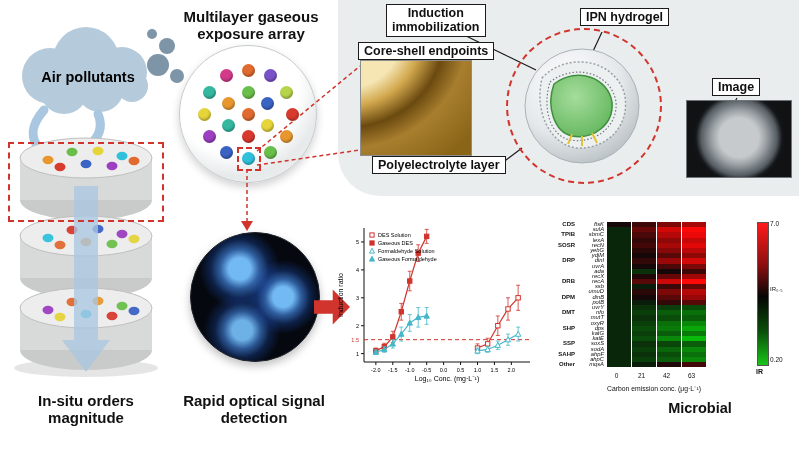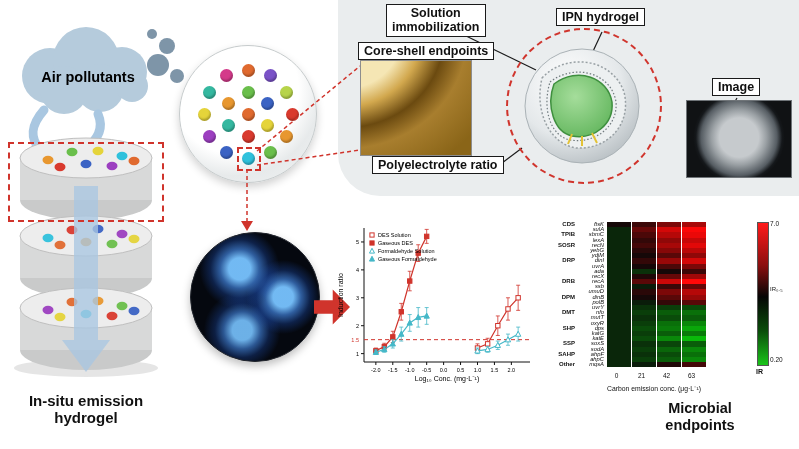--- a/index.html
+++ b/index.html
@@ -124,24 +124,28 @@
         <ellipse cx="84" cy="186" rx="5.5" ry="4.2" fill="#2fc1dc" opacity="0.95"></ellipse>
         <ellipse cx="110" cy="188" rx="5.5" ry="4.2" fill="#d93a2e" opacity="0.95"></ellipse>
         <ellipse cx="132" cy="183" rx="5.5" ry="4.2" fill="#3b63c4" opacity="0.95"></ellipse>
       </g>
     <polygon fill="#a9c7e1" opacity="0.78" points="72,58 96,58 96,212 108,212 84,244 60,212 72,212"></polygon>
   </svg>
 
   <div class="red-dashed-box"></div>
 
   <div class="big-label" style="left:0;top:392px;width:172px">
-    <div>In-situ emission</div>
-    <div>hydrogel</div>
+    <div>In-situ orders</div>
+    <div>magnitude</div>
   </div>
 
+  <div class="big-label" style="left:158px;top:8px;width:186px">
+    <div>Multilayer gaseous</div>
+    <div>exposure array</div>
+  </div>
 
   <div class="dish">
     <div id="dish-dots" style="position:absolute;inset:0">
         <div class="dish-dot" style="left: 105.5px; top: 61.5px; background: rgb(217, 58, 46);"></div>
         <div class="dish-dot" style="left: 99.6051px; top: 83.5px; background: rgb(232, 151, 47);"></div>
         <div class="dish-dot" style="left: 83.5px; top: 99.6051px; background: rgb(106, 191, 75);"></div>
         <div class="dish-dot" style="left: 61.5px; top: 105.5px; background: rgb(47, 193, 220);"></div>
         <div class="dish-dot" style="left: 39.5px; top: 99.6051px; background: rgb(59, 99, 196);"></div>
         <div class="dish-dot" style="left: 23.3949px; top: 83.5px; background: rgb(156, 63, 192);"></div>
         <div class="dish-dot" style="left: 17.5px; top: 61.5px; background: rgb(229, 212, 58);"></div>
@@ -156,43 +160,47 @@
         <div class="dish-dot" style="left: 42.4474px; top: 50.5px; background: rgb(232, 151, 47);"></div>
         <div class="dish-dot" style="left: 61.5px; top: 39.5px; background: rgb(106, 191, 75);"></div>
         <div class="dish-dot" style="left: 80.5526px; top: 50.5px; background: rgb(59, 99, 196);"></div>
         <div class="dish-dot" style="left: 61.5px; top: 61.5px; background: rgb(224, 106, 47);"></div>
       </div>
   </div>
   <div class="dish-zoom-box"></div>
 
   <div class="detect"></div>
 
+  <div class="big-label" style="left:166px;top:392px;width:176px">
+    <div>Rapid optical signal</div>
+    <div>detection</div>
+  </div>
 
   <svg class="abs" style="left:0;top:0;pointer-events:none" width="799" height="449">
     <g stroke="#d0342c" stroke-width="1.5" stroke-dasharray="4,3" fill="none">
       <line x1="257" y1="151" x2="360" y2="66"></line>
       <line x1="257" y1="165" x2="360" y2="150"></line>
       <line x1="247" y1="169" x2="247" y2="222"></line>
     </g>
     <polygon points="241,221 253,221 247,231" fill="#d0342c"></polygon>
     <g stroke="#1a1a1a" stroke-width="1.2">
       <line x1="462" y1="34" x2="536" y2="70"></line>
       <line x1="602" y1="32" x2="588" y2="62"></line>
       <line x1="498" y1="166" x2="522" y2="148"></line>
       <line x1="737" y1="98" x2="730" y2="110"></line>
     </g>
   </svg>
 
   <div class="tag" style="left:386px;top:4px">
-    <div>Solution</div>
+    <div>Induction</div>
     <div>immobilization</div>
   </div>
-  <div class="tag" style="left:556px;top:8px">IPN hydrogel</div>
+  <div class="tag" style="left:580px;top:8px">IPN hydrogel</div>
   <div class="tag" style="left:358px;top:42px">Core-shell endpoints</div>
-  <div class="tag" style="left:372px;top:156px">Polyelectrolyte ratio</div>
+  <div class="tag" style="left:372px;top:156px">Polyelectrolyte layer</div>
   <div class="tag" style="left:712px;top:78px">Image</div>
 
   <div class="micro-img"></div>
 
   <div class="bead-circle"></div>
   <svg class="abs" style="left:508px;top:30px" width="148" height="148">
     <defs>
       <radialGradient id="sph" cx="38%" cy="30%" r="75%">
         <stop offset="0%" stop-color="#ffffff"></stop>
           <stop offset="62%" stop-color="#e4e8ea"></stop>
@@ -600,17 +608,16 @@
         <span>63</span>
       </div>
     <div class="hm-xlabel">Carbon emission conc. (μg·L⁻¹)</div>
     <div class="colorbar"></div>
     <div class="cb-lab" style="left:225px;top:8px">7.0</div>
     <div class="cb-lab" style="left:225px;top:74px;font-size:6px">IR₀.₅</div>
     <div class="cb-lab" style="left:225px;top:144px">0.20</div>
     <div class="cb-lab" style="left:211px;top:156px;font-weight:bold;font-size:7px">IR</div>
     <div class="hm-endpoints">
       <div>Microbial</div>
-      <div>endpoints</div>
     </div>
   </div>
 
 </div>
 
 </body></html>

